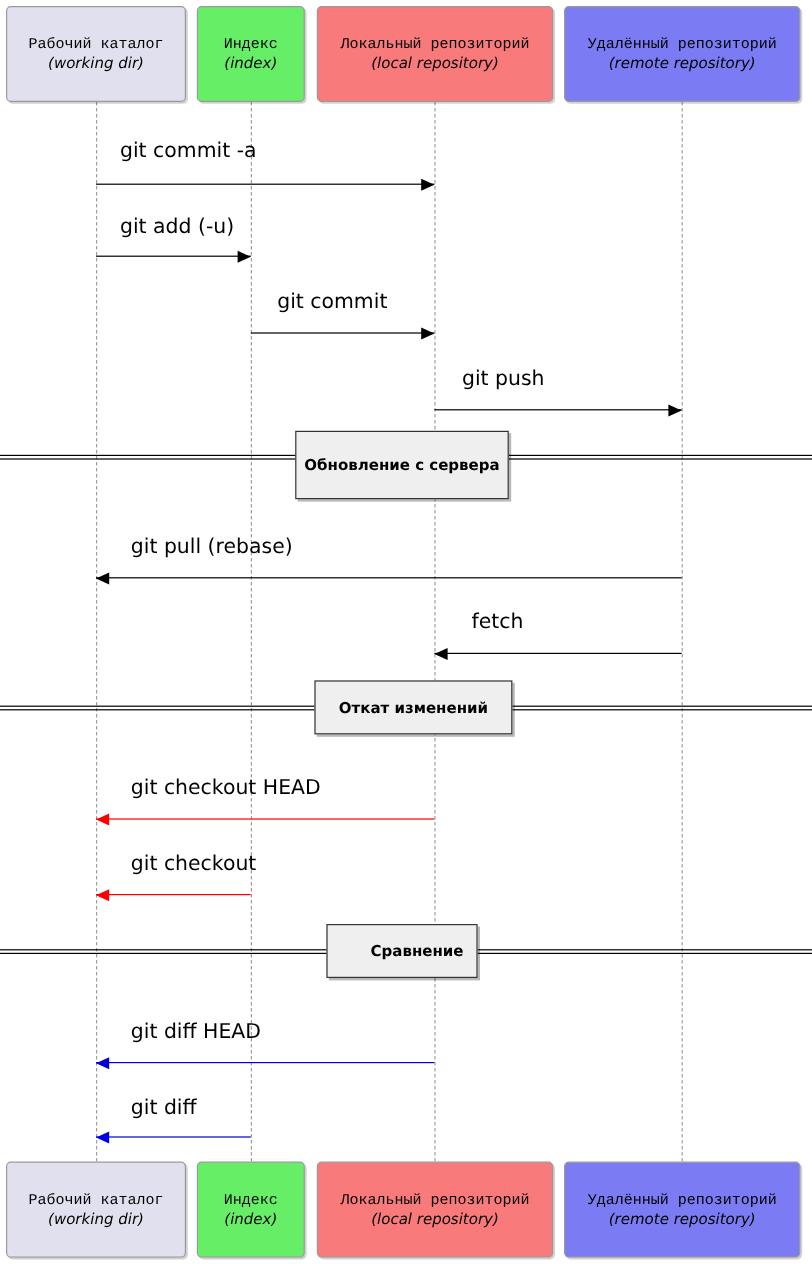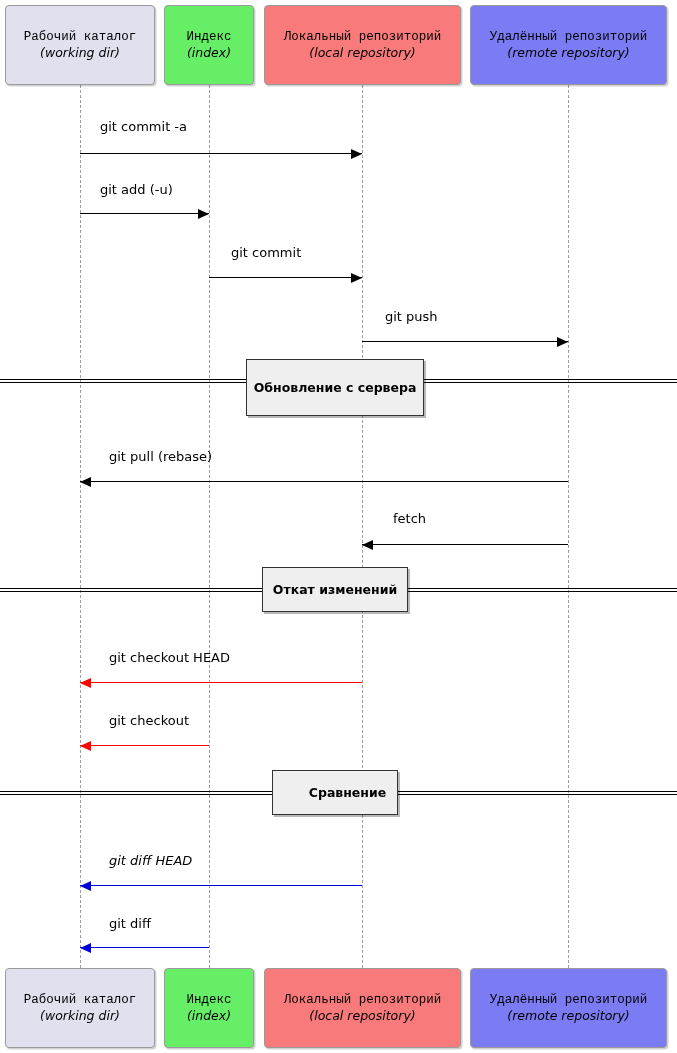--- a/index.html
+++ b/index.html
@@ -65,21 +65,21 @@
   .arrowhead.left {
     border-top: 5px solid transparent;
     border-bottom: 5px solid transparent;
     border-right: 11px solid #000000;
   }
   .arrowhead.left.red  { border-right-color: #ff0000; }
   .arrowhead.left.blue { border-right-color: #0000dd; }
 
   .msg-label {
     position: absolute;
-    font-size: 13px;
+    font-size: 17px;
     color: #000000;
     white-space: nowrap;
     line-height: 13px;
   }
 
   
   .sep-rule {
     position: absolute;
     left: 0;
     width: 677px;
@@ -154,31 +154,31 @@
       <div class="arrowhead left" style="top: 539.5px; left: 362px;"></div>
       <div class="msg-label" style="left: 393px; top: 512px;">fetch</div>
       <div class="msg-line red" style="left: 80px; top: 682px; width: 282px;"></div>
       <div class="arrowhead left red" style="top: 677.5px; left: 80px;"></div>
       <div class="msg-label" style="left: 109px; top: 651px;">git checkout HEAD</div>
       <div class="msg-line red" style="left: 80px; top: 745px; width: 129px;"></div>
       <div class="arrowhead left red" style="top: 740.5px; left: 80px;"></div>
       <div class="msg-label" style="left: 109px; top: 714px;">git checkout</div>
       <div class="msg-line blue" style="left: 80px; top: 885px; width: 282px;"></div>
       <div class="arrowhead left blue" style="top: 880.5px; left: 80px;"></div>
-      <div class="msg-label" style="left: 109px; top: 854px; font-style: italic;">git diff HEAD</div>
+      <div class="msg-label" style="left: 109px; top: 854px;">git diff HEAD</div>
       <div class="msg-line blue" style="left: 80px; top: 947px; width: 129px;"></div>
       <div class="arrowhead left blue" style="top: 942.5px; left: 80px;"></div>
       <div class="msg-label" style="left: 109px; top: 917px;">git diff</div>
     </div>
 
   <div id="separators-layer">
       <div class="sep-rule" style="top: 379px;"></div>
       <div class="sep-box" style="left: 246px; top: 359px; width: 178px; height: 57px;">Обновление с сервера</div>
       <div class="sep-rule" style="top: 588px;"></div>
-      <div class="sep-box" style="left: 262px; top: 567px; width: 146px; height: 45px; text-align: right;">Откат изменений</div>
+      <div class="sep-box" style="left: 262px; top: 567px; width: 165px; height: 45px; text-align: right;">Откат изменений</div>
       <div class="sep-rule" style="top: 791px;"></div>
       <div class="sep-box" style="left: 272px; top: 770px; width: 126px; height: 45px; padding-left: 25px;">Сравнение</div>
     </div>
 
   <div id="footer-layer">
       <div class="participant" style="left: 5px; top: 968px; width: 150px; height: 80px; background: rgb(224, 224, 239);">
         <span class="pname">Рабочий каталог</span>
         <span class="psub">(working dir)</span>
       </div>
       <div class="participant" style="left: 164px; top: 968px; width: 90px; height: 80px; background: rgb(102, 239, 102);">

